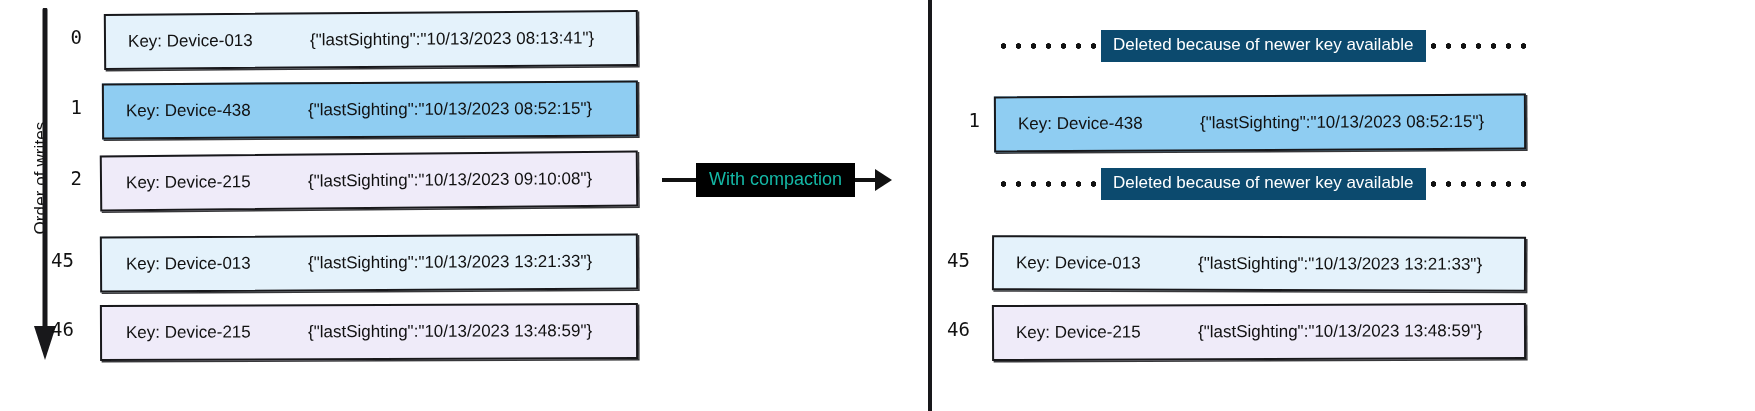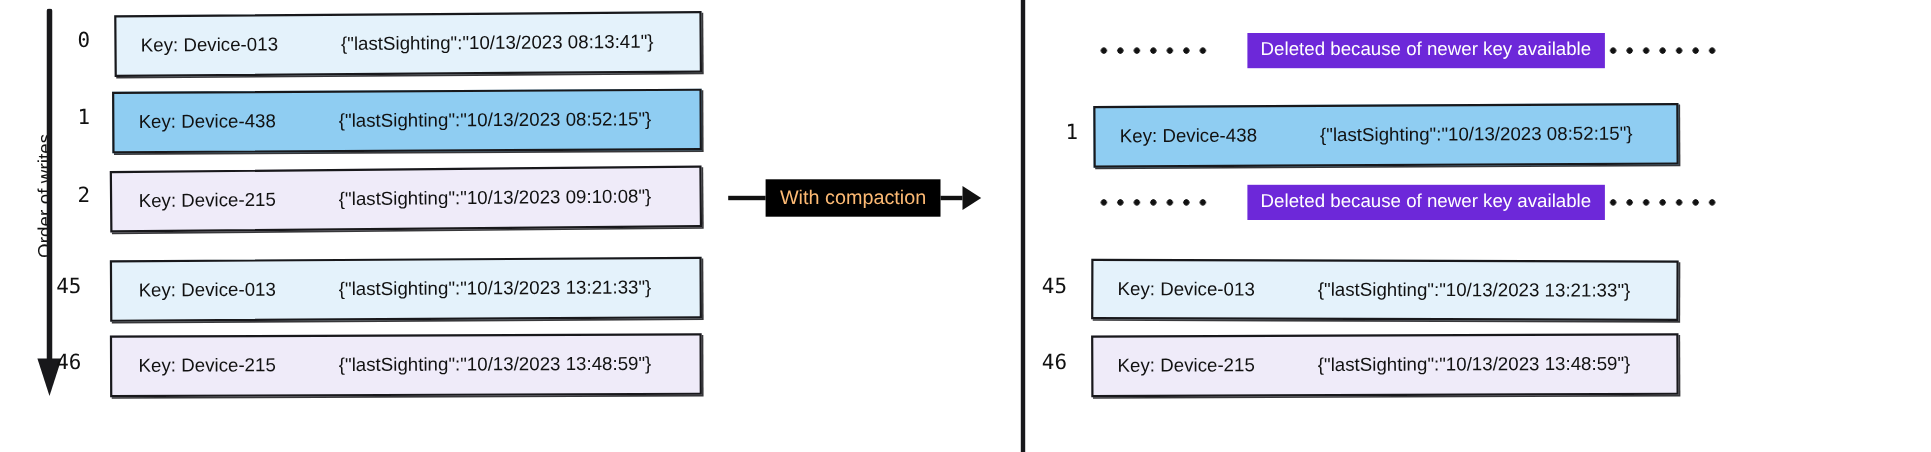--- a/index.html
+++ b/index.html
@@ -108,48 +108,47 @@
   }
   .arrow-head {
     width: 0;
     height: 0;
     border-top: 11px solid transparent;
     border-bottom: 11px solid transparent;
     border-left: 17px solid #111111;
   }
   .black-label {
     background: #000000;
-    color: #fdba74;
+    color: #14b8a6;
     font-size: 18px;
     padding: 7px 13px 8px 13px;
     white-space: nowrap;
     line-height: 1.05;
   }
 
   
   .deleted-row {
     position: absolute;
     display: flex;
     align-items: center;
   }
   .dots {
     height: 6px;
     background-image: radial-gradient(circle, #111111 2.6px, rgba(0,0,0,0) 3px);
     background-size: 15px 6px;
     background-repeat: repeat-x;
     background-position: 0 center;
   }
   .deleted-label {
-    background: #6d28d9;
+    background: #0c4a6e;
     color: #ffffff;
     font-size: 17px;
     padding: 6px 12px 7px 12px;
     white-space: nowrap;
     line-height: 1.1;
-    margin-left: 33px;
   }
 </style>
 </head>
 <body>
 
 <div id="canvas">
 
   <div class="axis-label">Order of writes</div>
 
   <div class="axis-arrow">

